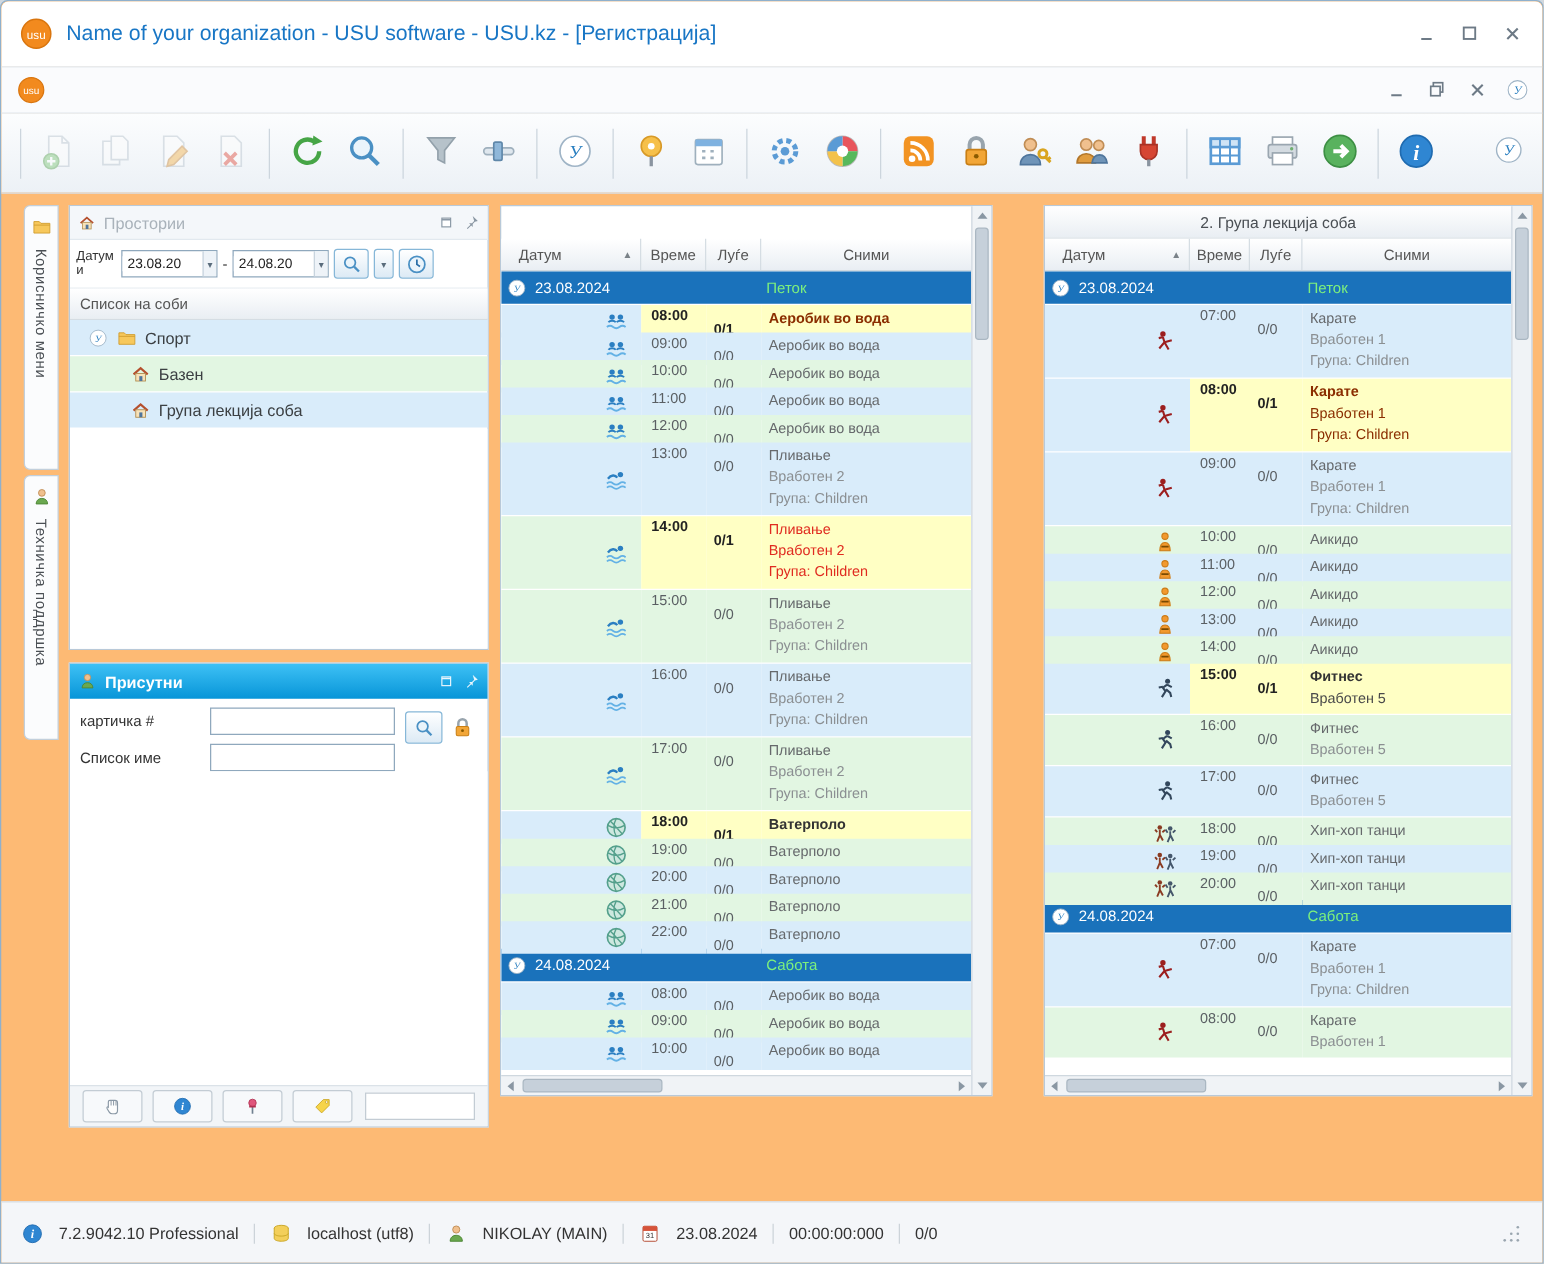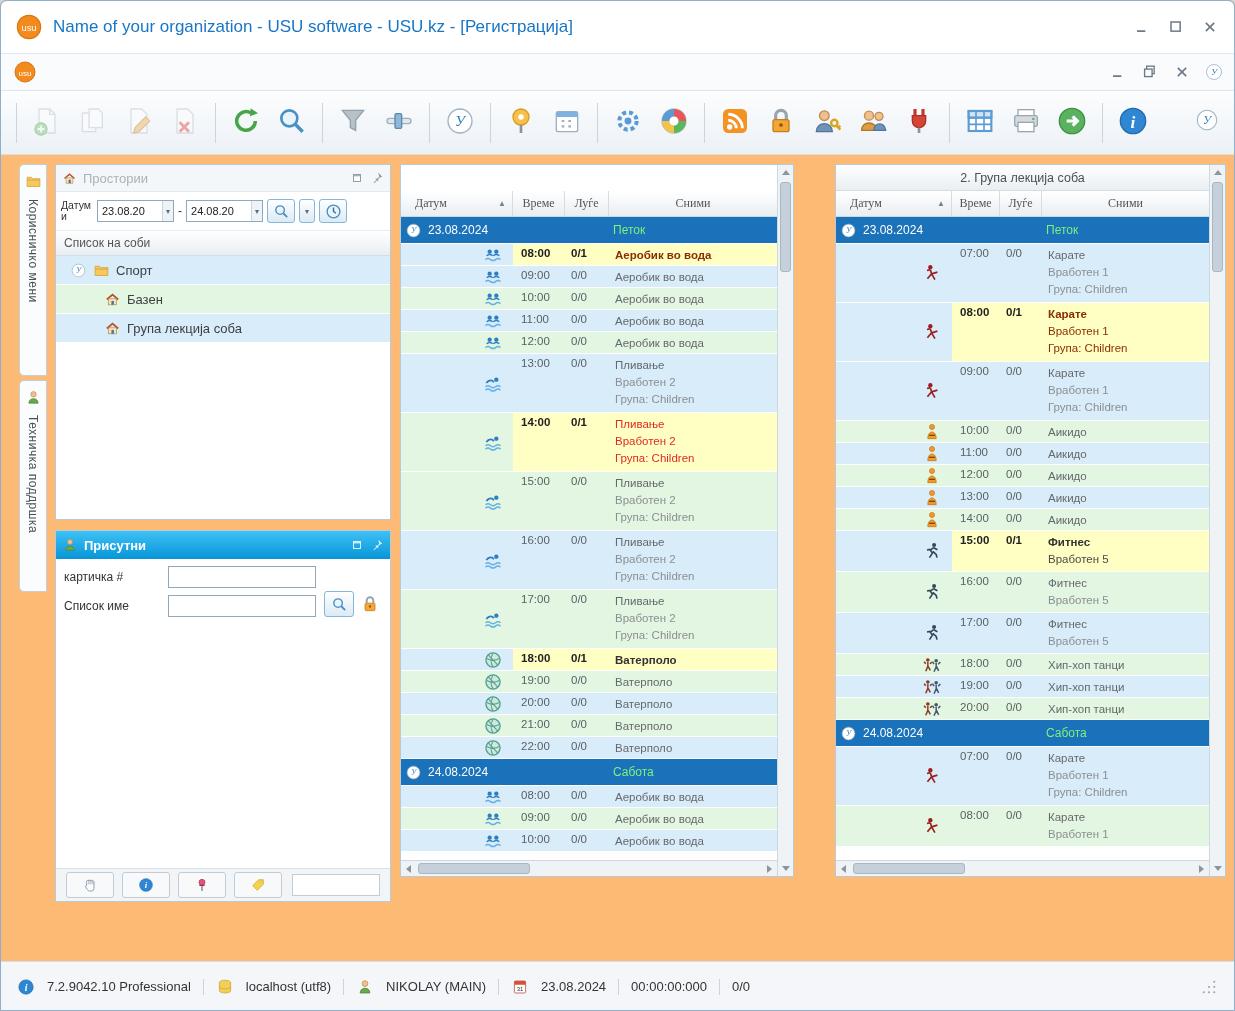--- a/index.html
+++ b/index.html
@@ -76,38 +76,38 @@
   .afoot{height:32px;background:#f2f5f8;border-top:1px solid #dbe2e8;display:flex;align-items:center;gap:8px;padding:0 10px;}
   .fbtn{width:46px;height:24px;background:#f7f9fb;border:1px solid #c3ccd4;border-radius:3px;display:flex;align-items:center;justify-content:center;cursor:pointer;}
   .fbtn .ic{width:16px;height:16px;}
   .fbox{margin-left:auto;width:86px;height:20px;background:#fff;border:1px solid #c3ccd4;}
 
   
   .sched{position:absolute;top:163px;height:713px;background:#fff;border:1px solid #b9c9d8;box-sizing:border-box;display:grid;grid-template-columns:1fr 16px;grid-template-rows:26px 26px 1fr 16px;}
   #sched1{left:399px;width:394px;--c1:112px;--c2:52px;--c3:44px;}
   #sched2{left:834px;width:391px;--c1:116px;--c2:48px;--c3:42px;}
   .sched-title{grid-column:1;grid-row:1;background:linear-gradient(#ffffff,#e9eef3);border-bottom:1px solid #d5dde3;display:flex;align-items:center;justify-content:center;font-size:12.5px;color:#4a4f54;}
-  .sched-cols{grid-column:1;grid-row:2;display:grid;grid-template-columns:var(--c1) var(--c2) var(--c3) 1fr;background:linear-gradient(#ffffff,#e9eef3);border-bottom:1px solid #cfd8df;font-family:Liberation Serif, serif;}
+  .sched-cols{grid-column:1;grid-row:2;display:grid;grid-template-columns:var(--c1) var(--c2) var(--c3) 1fr;background:linear-gradient(#ffffff,#e9eef3);border-bottom:1px solid #cfd8df;}
   .scol{display:flex;align-items:center;font-size:12px;color:#555;border-right:1px solid #d5dde3;box-sizing:border-box;cursor:pointer;}
   .scol.c0{padding-left:14px;justify-content:space-between;}
   .scol.c1,.scol.c2,.scol.c3{justify-content:center;}
   .scol.c3{border-right:none;}
   .sort{font-size:8px;color:#7a8288;margin-right:6px;}
   .sched-rows{grid-column:1;grid-row:3;overflow:hidden;background:#fff;}
   .grow{display:grid;grid-template-columns:var(--c1) var(--c2) var(--c3) 1fr;height:26px;background:#1a72bb;margin-bottom:1px;cursor:pointer;}
   .gleft{grid-column:1/4;display:flex;align-items:center;gap:6px;padding-left:4px;}
   .gleft .ic{width:17px;height:17px;}
   .gdate{font-size:12px;color:#fff;}
   .gday{grid-column:4;display:flex;align-items:center;font-size:12px;color:#7df07d;padding-left:4px;}
   .irow{display:grid;grid-template-columns:var(--c1) var(--c2) var(--c3) 1fr;margin-bottom:1px;cursor:pointer;}
   .cell{box-sizing:border-box;}
   .c-ic{display:flex;align-items:center;justify-content:flex-end;padding-right:10px;}
   .c-ic .ic{width:20px;height:20px;}
   .c-t{font-size:11.5px;color:#5a5f63;padding:3px 0 0 8px;}
-  .c-p{font-size:11.5px;color:#5a5f63;padding:3px 0 0 6px;}
+  .c-p{font-size:11.5px;color:#5a5f63;padding:14px 0 0 6px;}
   .c-l{padding:3px 0 0 6px;}
   .ln{font-size:11.5px;color:#66696c;line-height:17px;}
   .ln.sub{color:#8b8f92;}
   .hl{background:#ffffc4 !important;}
   .bold{font-weight:bold;color:#222;}
   .acc-red .ln{color:#e02b20;} .acc-red .ln.sub{color:#e02b20;}
   .acc-maroon .ln{color:#8b2e00;font-weight:bold;} .acc-maroon .ln.sub{font-weight:normal;color:#8b2e00;}
   .acc-dark .ln{color:#333;font-weight:bold;} .acc-dark .ln.sub{font-weight:normal;color:#4a4a4a;}
 
   
@@ -501,21 +501,21 @@
             <rect x="6" y="6" width="12" height="12" fill="none" stroke="#eaf6fd" stroke-width="1.6"></rect>
             <path d="M6 8.2h12" stroke="#eaf6fd" stroke-width="2"></path>
           </svg>
         </span>
       <span class="ic" id="apin" style="width:14px;height:14px;">
           <svg viewBox="0 0 24 24" xmlns="http://www.w3.org/2000/svg">
             <path d="M14 3l7 7-4 1-3 3v4l-2-2-5 5-1-1 5-5-2-2h4l3-3z" fill="#eaf6fd"></path>
           </svg>
         </span>
     </div>
-    <div style="display:flex;align-items:flex-end;">
+    <div style="display:flex;align-items:flex-start;">
       <div style="flex:1;">
         <div class="afield">
           <span class="aflabel">картичка #</span>
           <input style="">
         </div>
         <div class="afield">
           <span class="aflabel">Список име</span>
           <input style="">
         </div>
       </div>

